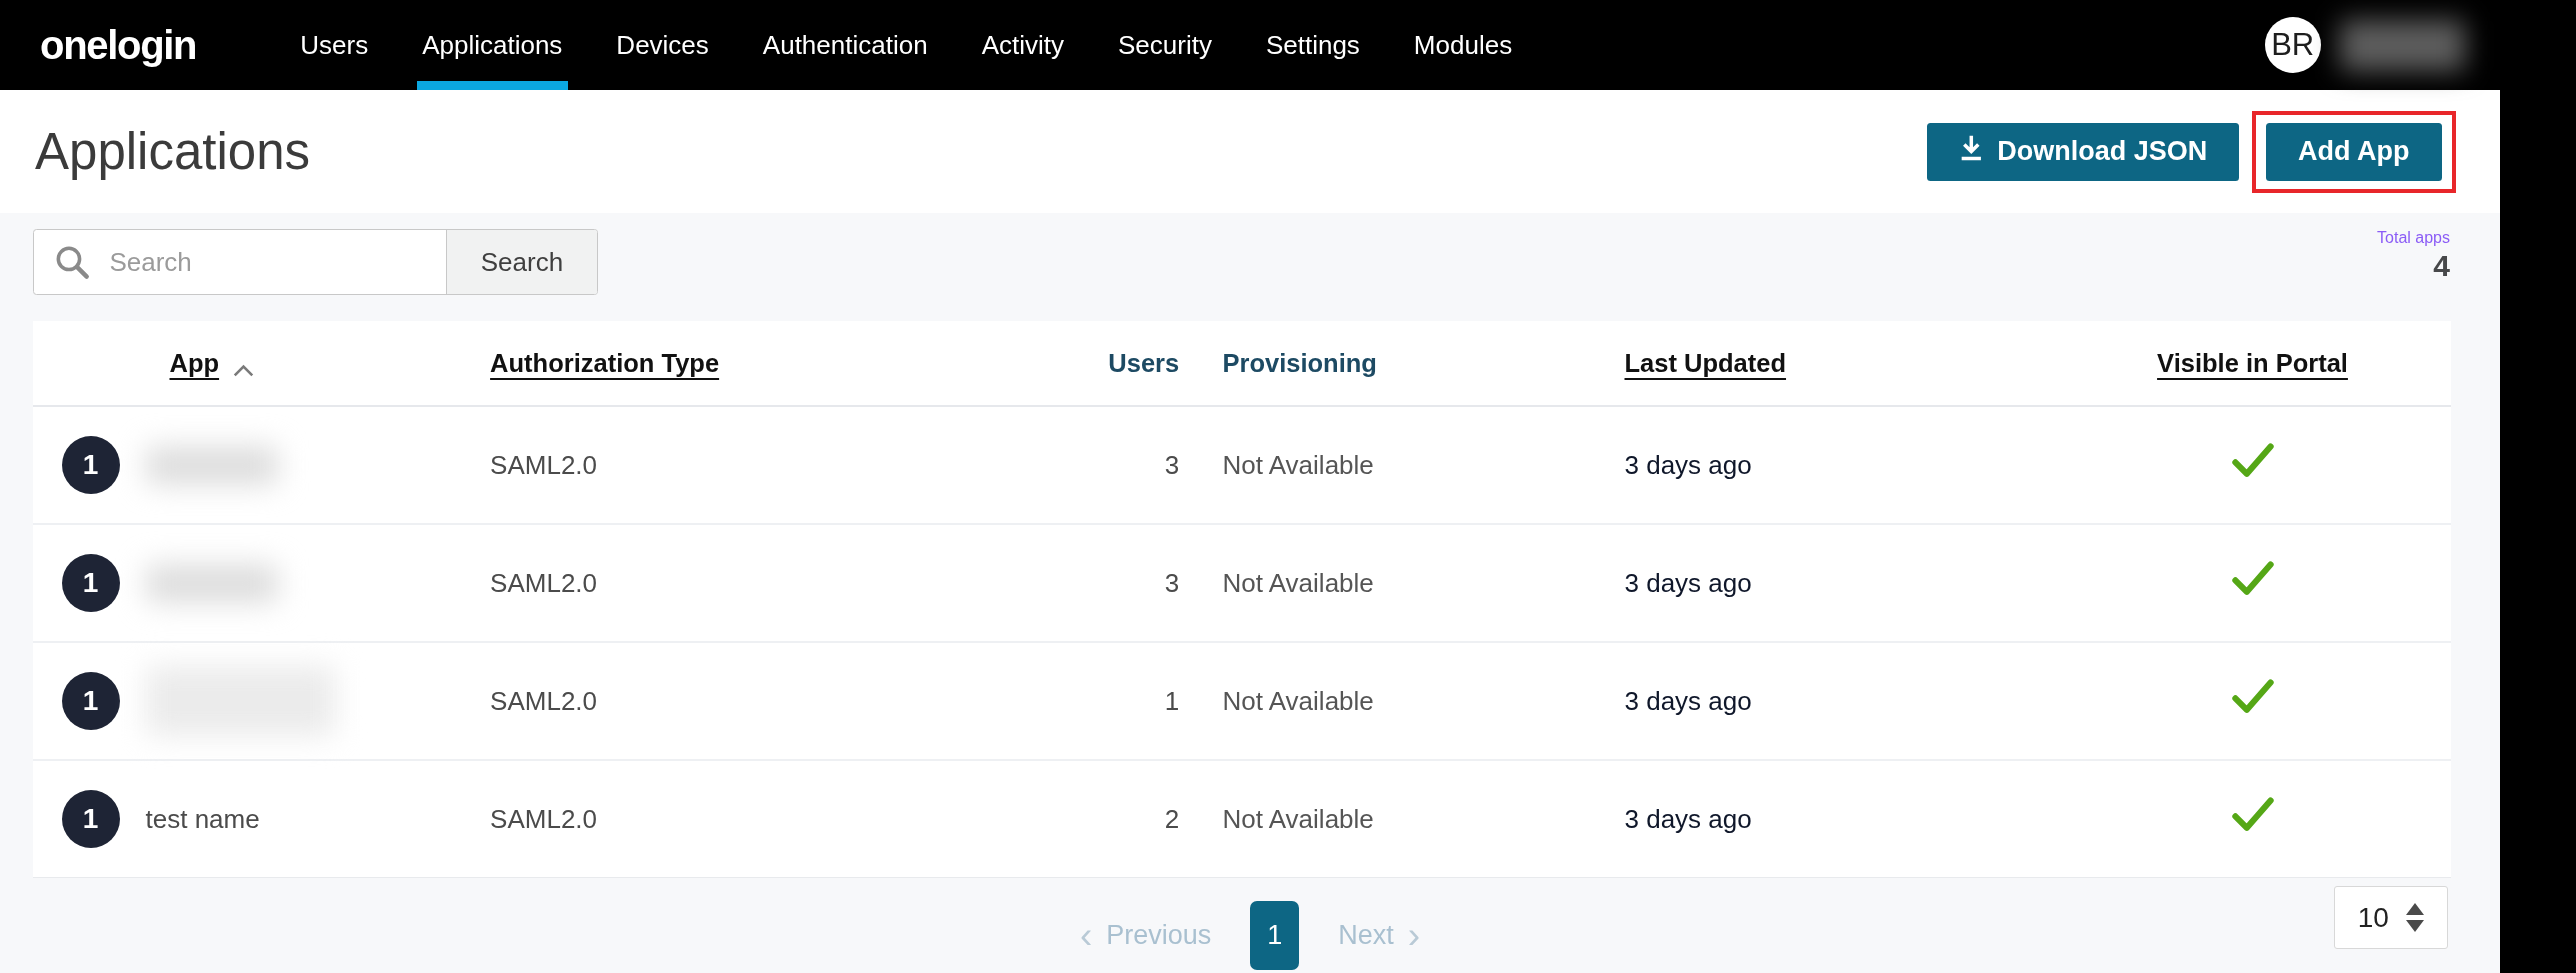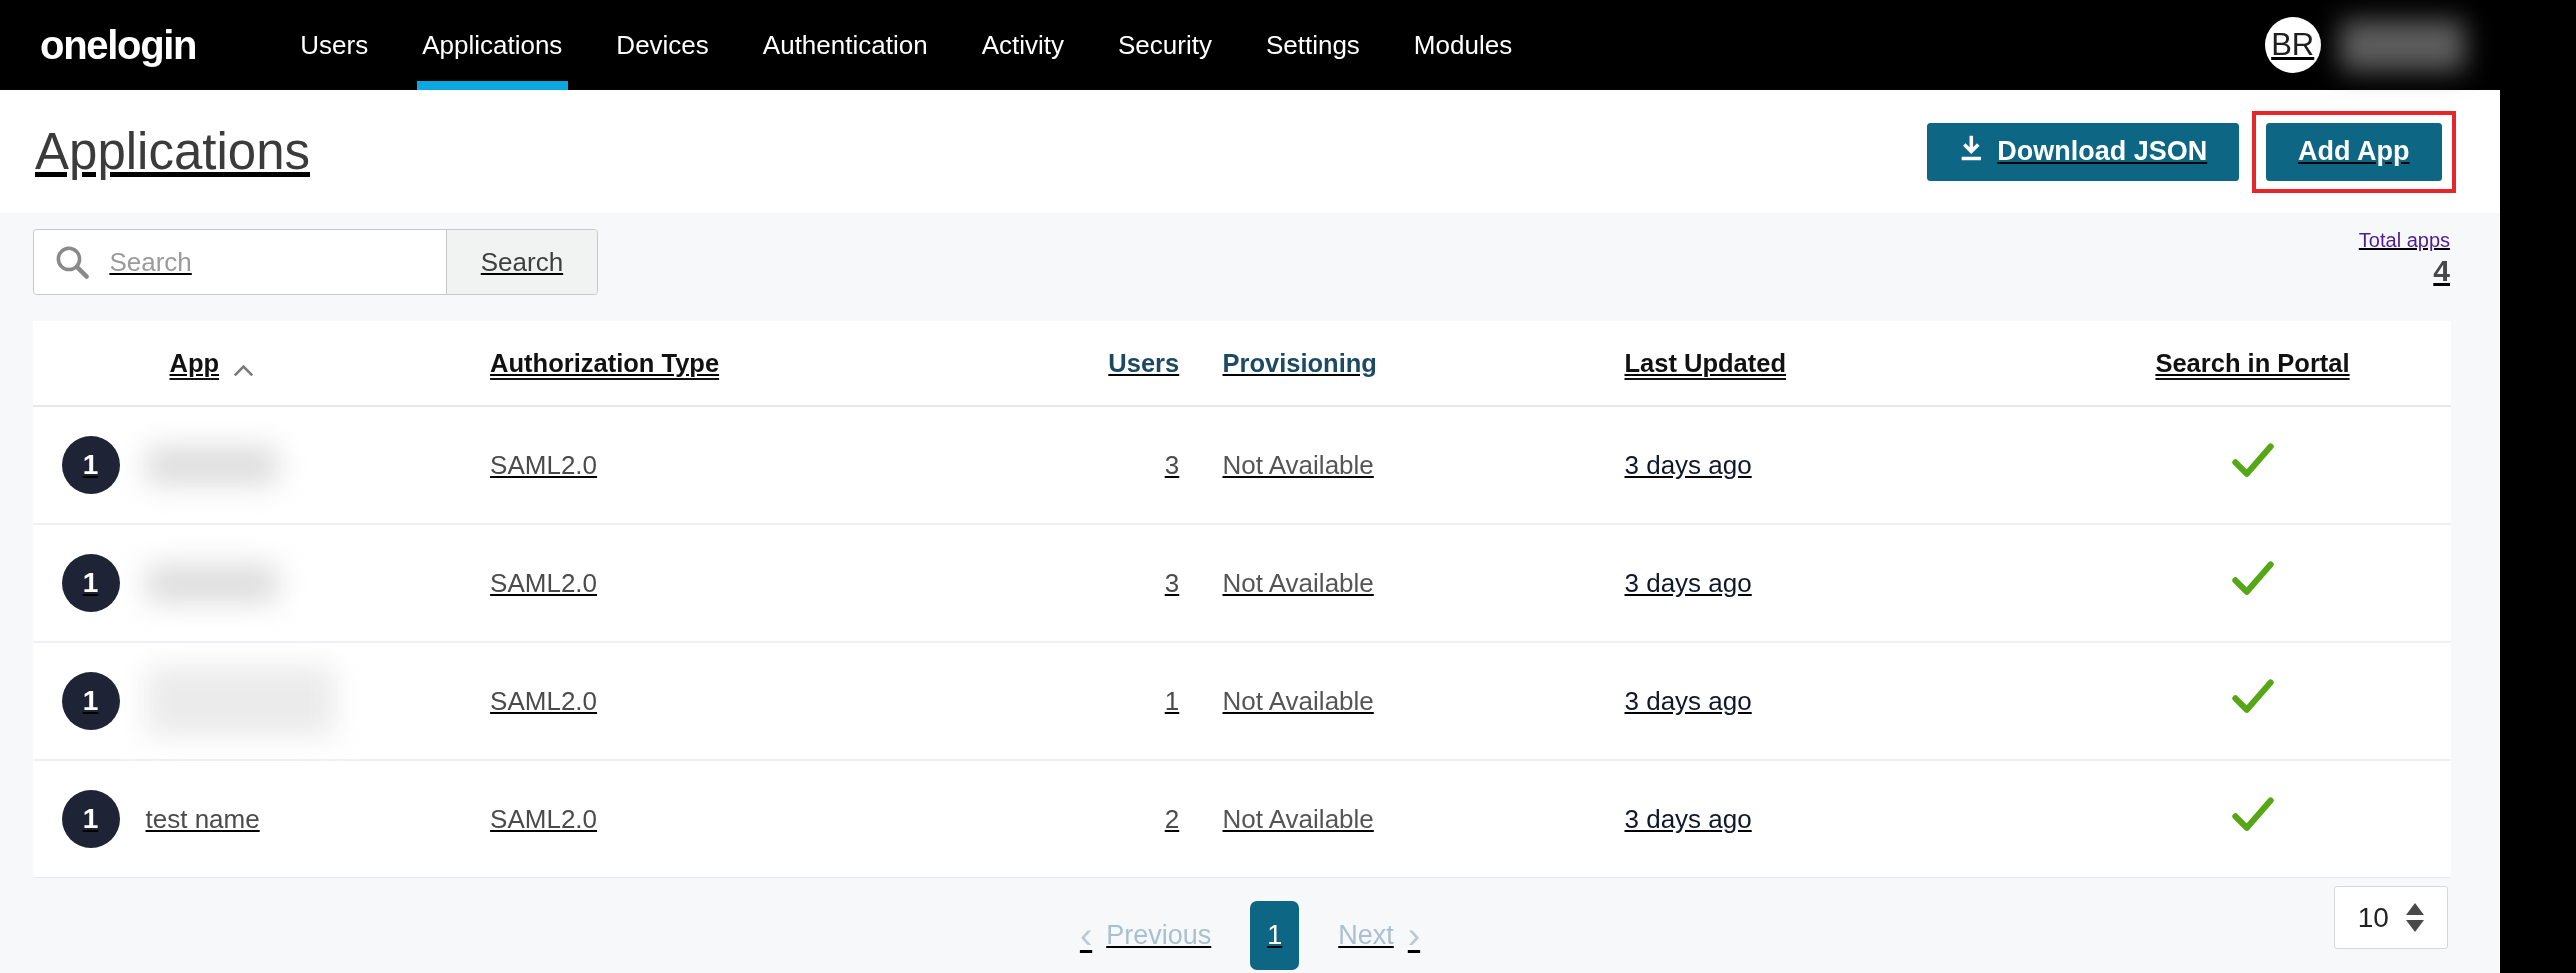--- a/index.html
+++ b/index.html
@@ -1,17 +1,17 @@
 <!DOCTYPE html>
 <html style="font-size:14px"><head>
 <meta charset="utf-8">
 <style>
   html,body{margin:0;padding:0;background:#000;}
   body{width:2576px;height:973px;position:relative;overflow:hidden;font-family:"Liberation Sans",sans-serif;}
-  .page{position:absolute;left:0;top:0;width:2500px;height:973px;background:#f7f8fa;text-decoration:underline;}
+  .page{position:absolute;left:0;top:0;width:2500px;height:973px;background:#f7f8fa;}
 
   
   .topbar{height:90px;background:#000;display:flex;align-items:center;padding-left:40px;box-sizing:border-box;}
   .logo{color:#fff;font-size:40px;font-weight:bold;letter-spacing:-1.3px;margin-right:104px;}
   .nav-items{display:flex;gap:54px;align-items:center;height:100%;}
   .nav-item{color:#fff;font-size:26px;height:100%;display:flex;align-items:center;position:relative;cursor:pointer;white-space:nowrap;}
   .nav-item.active::after{content:"";position:absolute;left:-5.3px;right:-5.3px;bottom:0;height:8.8px;background:#0ba7e0;}
   .topbar-right{margin-left:auto;display:flex;align-items:center;gap:19.3px;padding-right:35px;}
   .avatar{width:56px;height:56px;border-radius:50%;background:#fff;color:#1e1e1e;font-size:31px;display:flex;align-items:center;justify-content:center;letter-spacing:0;}
   .nav-name-blur{width:125px;height:51px;background:#5d5d5d;filter:blur(13px);border-radius:5.3px;}
@@ -24,21 +24,21 @@
   .add-wrap{border:4.4px solid #e8262a;padding:8px 10.5px;margin-left:12.3px;}
 
   
   .toolbar{display:flex;align-items:flex-start;padding:16px 50px 0 32.5px;}
   .search-box{display:flex;width:565px;height:66px;border:1.8px solid #c8c8c8;background:#fff;border-radius:3.5px;box-sizing:border-box;overflow:hidden;}
   .search-icon-wrap{display:flex;align-items:center;padding-left:19.3px;}
   .search-input{flex:1;border:none;outline:none;font-size:26px;color:#444;padding-left:17.6px;font-family:"Liberation Sans",sans-serif;background:transparent;}
   .search-input::placeholder{color:#9b9b9b;}
   .search-btn{width:152px;background:#f1f2f2;border:none;border-left:1.8px solid #c8c8c8;font-size:26px;color:#3f3f3f;cursor:pointer;font-family:"Liberation Sans",sans-serif;}
   .total{margin-left:auto;text-align:right;}
-  .total-label{font-size:20px;color:#4c1d95;text-align:right;}
+  .total-label{font-size:16px;color:#8b5cf6;text-align:right;}
   .total-value{font-size:30px;font-weight:bold;color:#47484a;margin-top:1.8px;}
 
   
   .card{margin:26px 50px 0 32.5px;background:#fff;width:2418px;box-sizing:border-box;border-bottom:1.8px solid #e8eaed;}
   .grid-row{display:grid;grid-template-columns:97px 343px 290px 422px 387px 351px 1fr;align-items:center;}
   .thead{height:84px;font-size:25.5px;font-weight:bold;color:#111;border-bottom:2.6px solid #e6e8ec;}
   .h-app{padding-left:40px;display:flex;align-items:flex-end;gap:13px;}
   .h-auth{padding-left:17.6px;}
   .h-users{text-align:right;padding-right:5.3px;color:#1d4a63;}
   .h-prov{padding-left:38px;color:#1d4a63;}
@@ -136,21 +136,21 @@
         <span class="sort-caret">
           <svg width="23" height="14" viewBox="0 0 26 16">
               <polyline points="3,13 13,3 23,13" stroke="#7a7a7a" stroke-width="3" fill="none"></polyline>
             </svg>
         </span>
       </div>
       <div class="h-auth"><span class="col-link">Authorization Type</span></div>
       <div class="h-users">Users</div>
       <div class="h-prov">Provisioning</div>
       <div class="h-upd"><span class="col-link">Last Updated</span></div>
-      <div class="h-vis"><span class="col-link">Search in Portal</span></div>
+      <div class="h-vis"><span class="col-link">Visible in Portal</span></div>
     </div>
     <div id="table-body">
     <div class="grid-row row">
       <div>
             <div class="badge">1</div>
           </div>
       <div class="cell-app">
             <span class="name-blur"></span>
           </div>
       <div class="cell-auth">SAML2.0</div>

